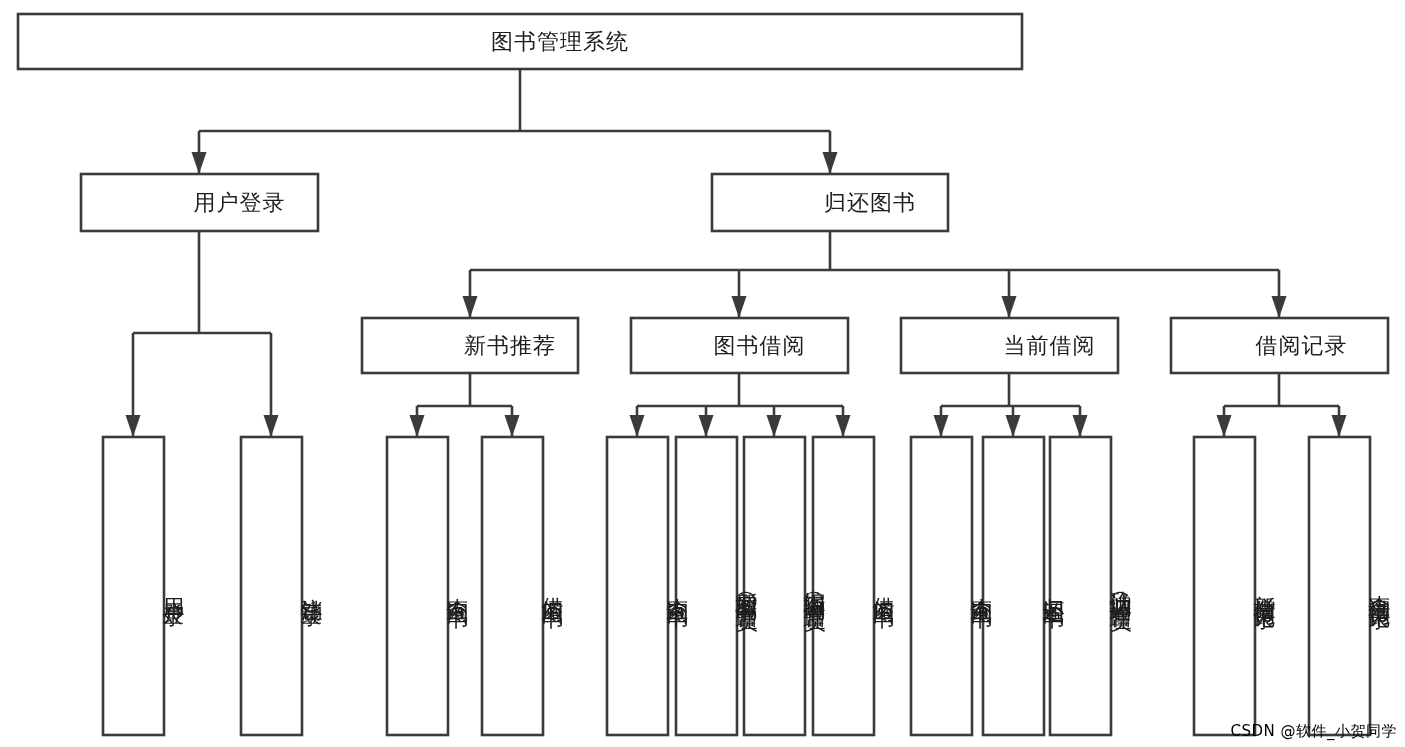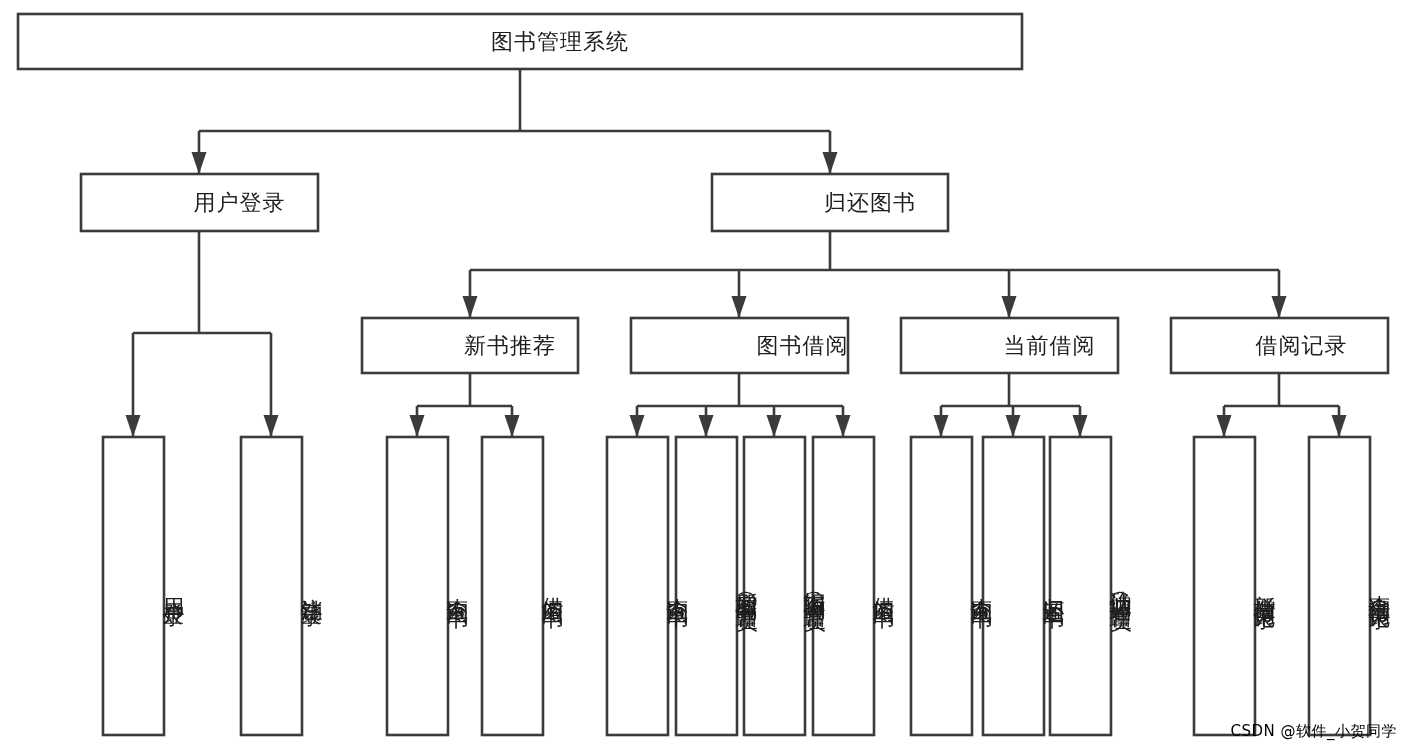--- a/index.html
+++ b/index.html
@@ -146,21 +146,21 @@
         <rect x="1194" y="437" width="61" height="298" class="node-rect"></rect>
         <rect x="1309" y="437" width="61" height="298" class="node-rect"></rect>
       </g>
   </svg>
 
   <div id="labels-layer">
       <div class="vert-box" style="left: 18px; top: 14px; width: 1004px; height: 55px; writing-mode: horizontal-tb; letter-spacing: 1px;">图书管理系统</div>
       <div class="vert-box" style="left: 81px; top: 174px; width: 237px; height: 57px; writing-mode: horizontal-tb; letter-spacing: 1px;">用户登录</div>
       <div class="vert-box" style="left: 712px; top: 174px; width: 236px; height: 57px; writing-mode: horizontal-tb; letter-spacing: 1px;">归还图书</div>
       <div class="vert-box" style="left: 362px; top: 318px; width: 216px; height: 55px; writing-mode: horizontal-tb; letter-spacing: 1px;">新书推荐</div>
-      <div class="vert-box" style="left: 643px; top: 318px; width: 239px; height: 55px; writing-mode: horizontal-tb; letter-spacing: 1px;">图书借阅</div>
+      <div class="vert-box" style="left: 600px; top: 318px; width: 239px; height: 55px; writing-mode: horizontal-tb; letter-spacing: 1px;">图书借阅</div>
       <div class="vert-box" style="left: 901px; top: 318px; width: 217px; height: 55px; writing-mode: horizontal-tb; letter-spacing: 1px;">当前借阅</div>
       <div class="vert-box" style="left: 1171px; top: 318px; width: 181px; height: 55px; writing-mode: horizontal-tb; letter-spacing: 1px;">借阅记录</div>
       <div class="vert-box" style="left: 103px; top: 437px; width: 61px; height: 298px; writing-mode: vertical-rl; text-orientation: upright;">用户登录</div>
       <div class="vert-box" style="left: 241px; top: 437px; width: 61px; height: 298px; writing-mode: vertical-rl; text-orientation: upright;">注销登录</div>
       <div class="vert-box" style="left: 387px; top: 437px; width: 61px; height: 298px; writing-mode: vertical-rl; text-orientation: upright;">查询图书</div>
       <div class="vert-box" style="left: 482px; top: 437px; width: 61px; height: 298px; writing-mode: vertical-rl; text-orientation: upright;">借阅图书</div>
       <div class="vert-box" style="left: 607px; top: 437px; width: 61px; height: 298px; writing-mode: vertical-rl; text-orientation: upright;">查询图书</div>
       <div class="vert-box" style="left: 676px; top: 437px; width: 61px; height: 298px; writing-mode: vertical-rl; text-orientation: upright;">新增图书（管理员）</div>
       <div class="vert-box" style="left: 744px; top: 437px; width: 61px; height: 298px; writing-mode: vertical-rl; text-orientation: upright;">编辑图书（管理员）</div>
       <div class="vert-box" style="left: 813px; top: 437px; width: 61px; height: 298px; writing-mode: vertical-rl; text-orientation: upright;">借阅图书</div>

